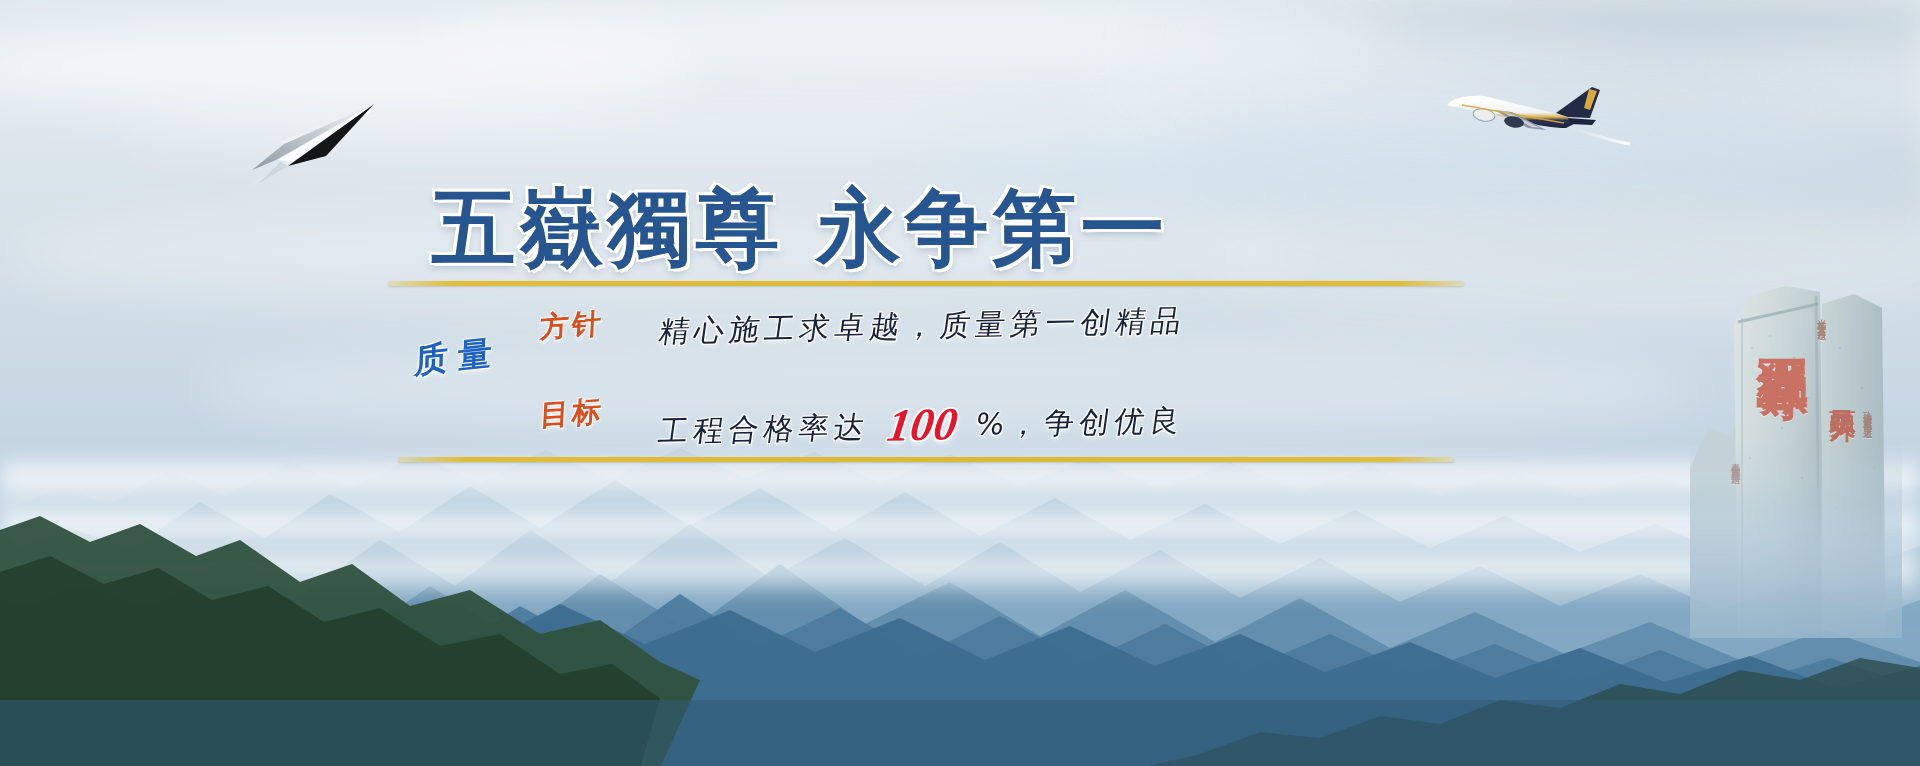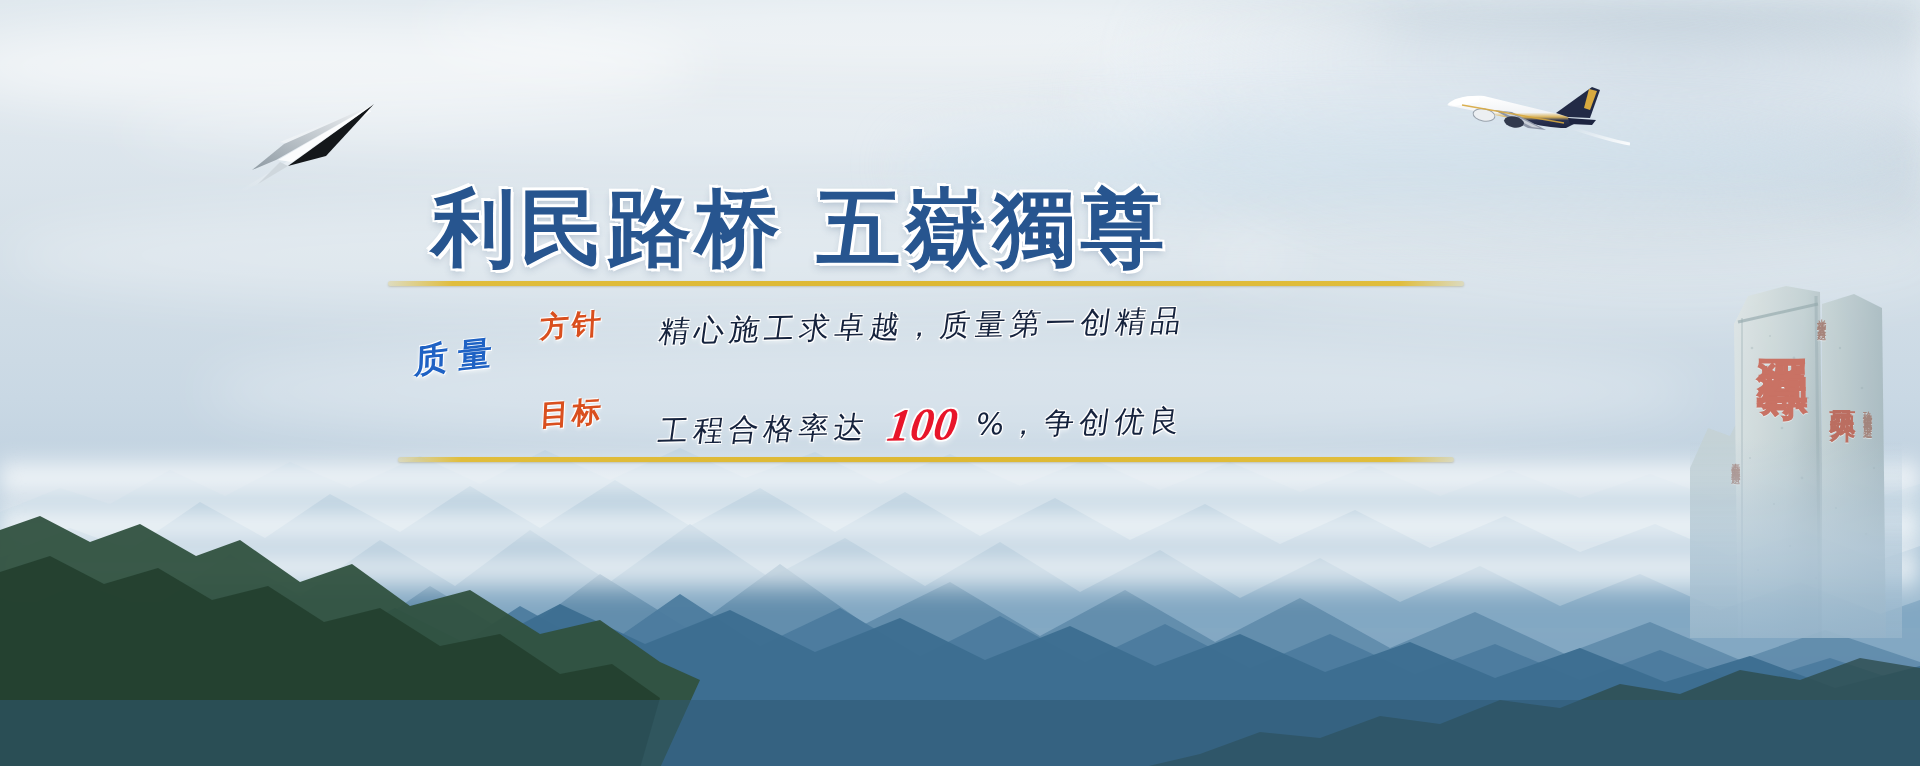--- a/index.html
+++ b/index.html
@@ -420,21 +420,21 @@
 
     <div class="mono-text big-col">五嶽獨尊</div>
     <div class="mono-text side-col">昂頭天外</div>
     <div class="mono-text tiny-col-a">光緒丁未五月題</div>
     <div class="mono-text tiny-col-b">泰安知縣王傳題</div>
     <div class="mono-text tiny-col-c">玖愔禮中青觀岱宗之道</div>
 
     <div class="fade"></div>
   </div>
 
-  <div id="headline">利民路桥 五嶽獨尊</div>
+  <div id="headline">五嶽獨尊 永争第一</div>
 
   <div class="rule" id="rule-top"></div>
   <div class="rule" id="rule-bottom"></div>
 
   <div id="slogan-block">
 
     <div id="label-quality">质量</div>
 
     <div class="label-orange" id="label-policy">方针</div>
     <div class="label-orange" id="label-target">目标</div>

